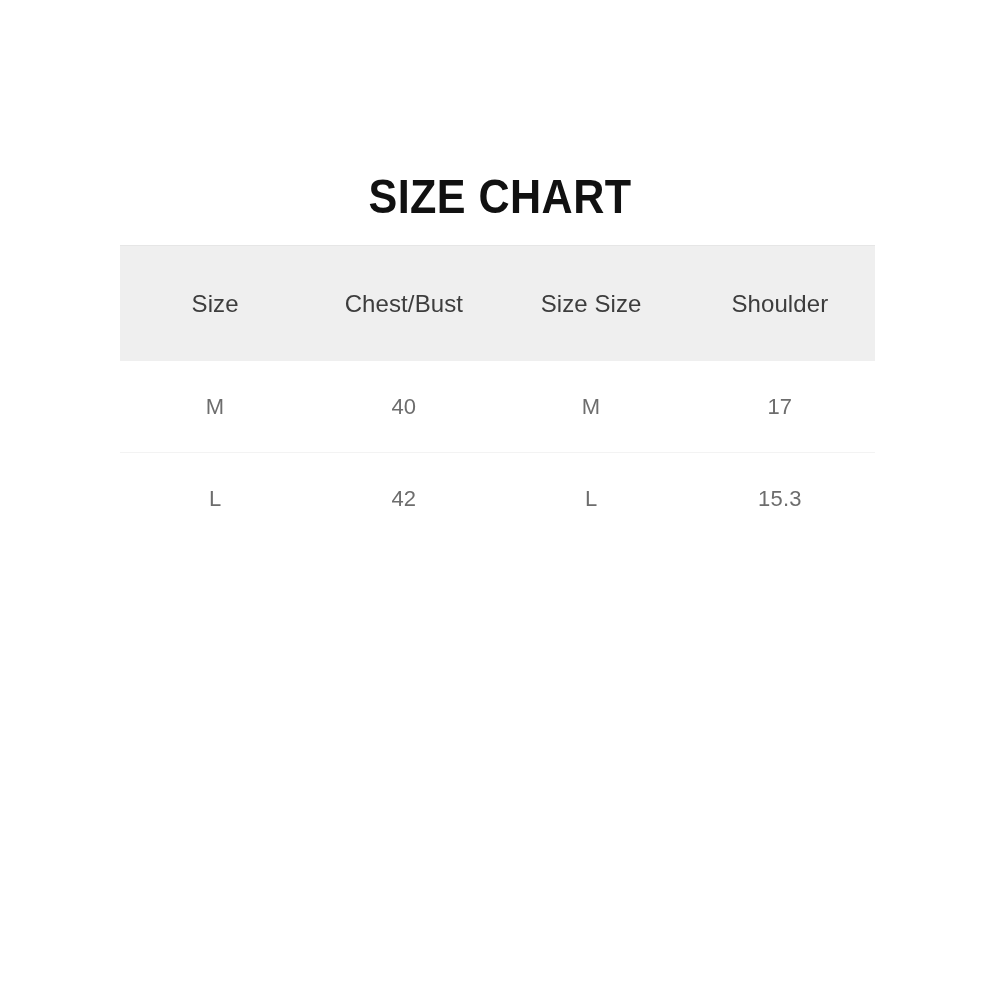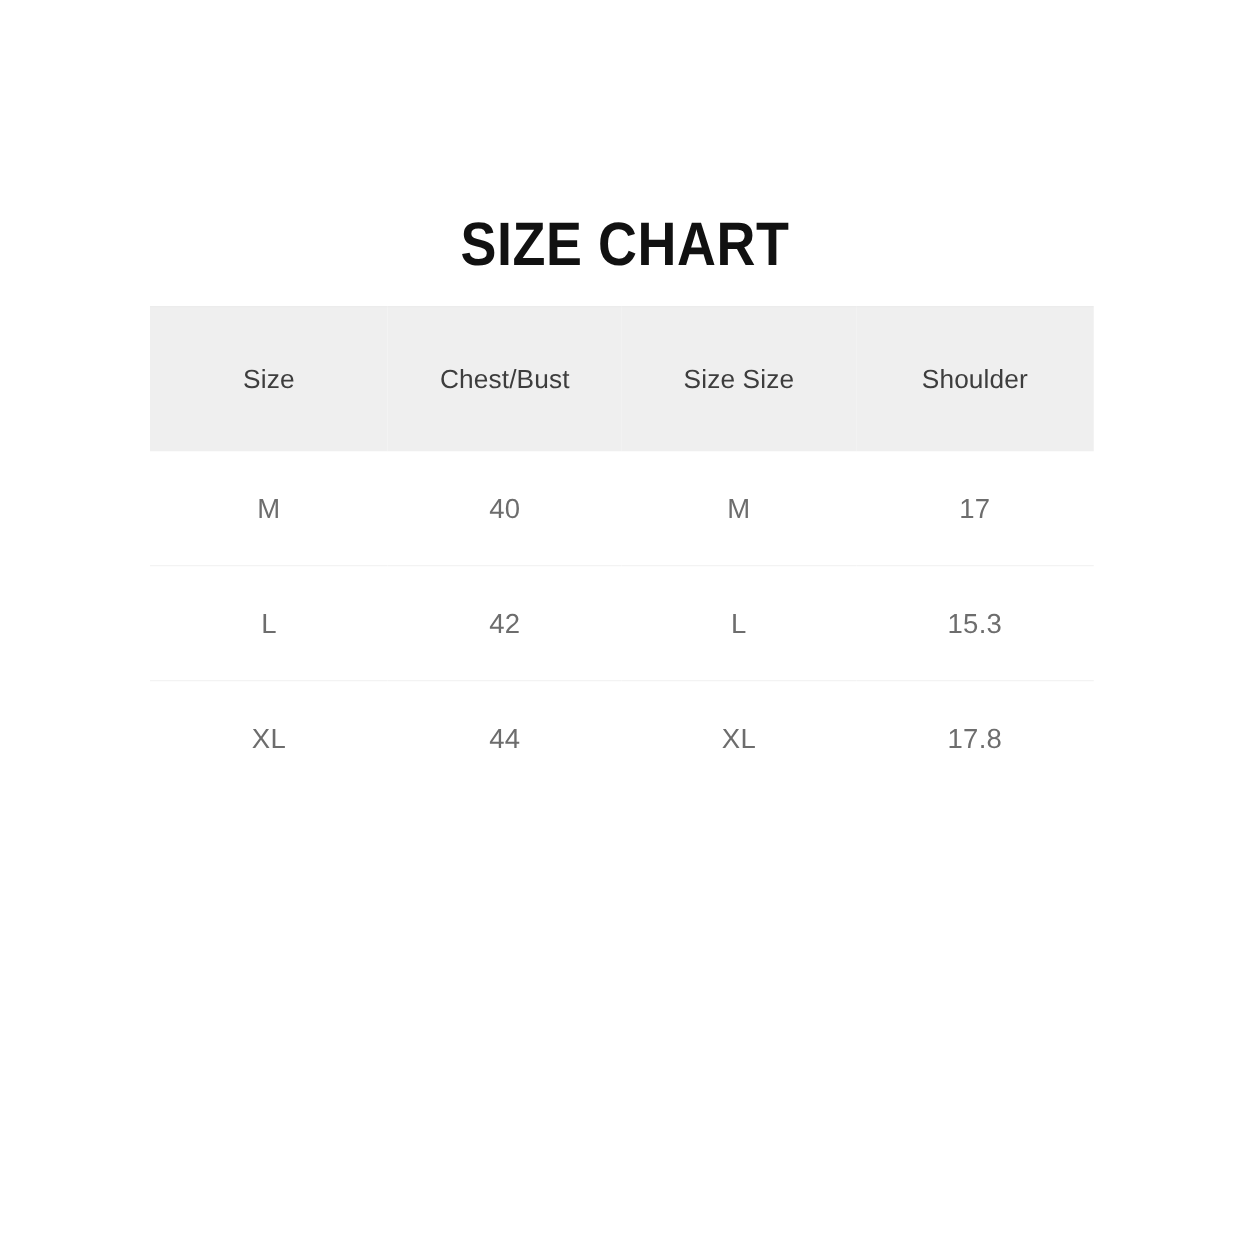--- a/index.html
+++ b/index.html
@@ -57,21 +57,21 @@
 
   
   .size-table thead tr {
     background: #efefef;
   }
   .size-table thead th {
     height: 115px;
     padding: 0;
     text-align: center;
     vertical-align: middle;
-    font-size: 21px;
+    font-size: 24px;
     font-weight: 400;
     color: #3d3d3d;
     letter-spacing: 0.1px;
     border-top: 1px solid #e6e6e6;
     white-space: nowrap;
   }
 
   
   .size-table tbody td {
     height: 91px;
@@ -117,22 +117,16 @@
         <td>40</td>
         <td>M</td>
         <td>17</td>
       </tr>
       <tr>
         <td>L</td>
         <td>42</td>
         <td>L</td>
         <td>15.3</td>
       </tr>
-      <tr>
-        <td>XL</td>
-        <td>44</td>
-        <td>XL</td>
-        <td>17.8</td>
-      </tr>
     </tbody>
   </table>
 
 </div>
 
 </body></html>

